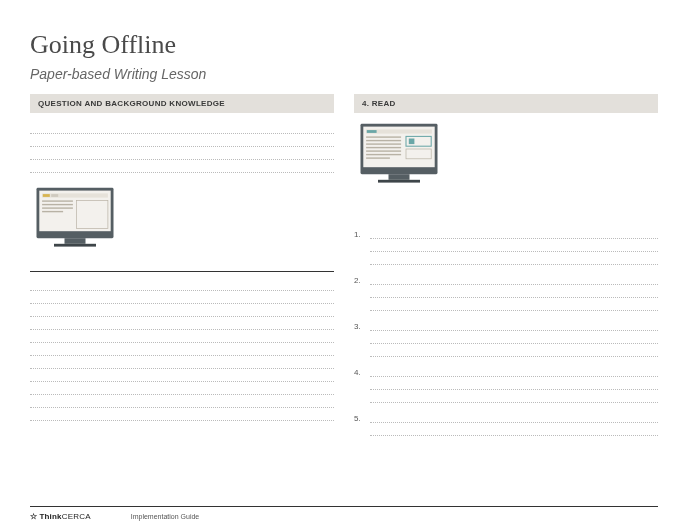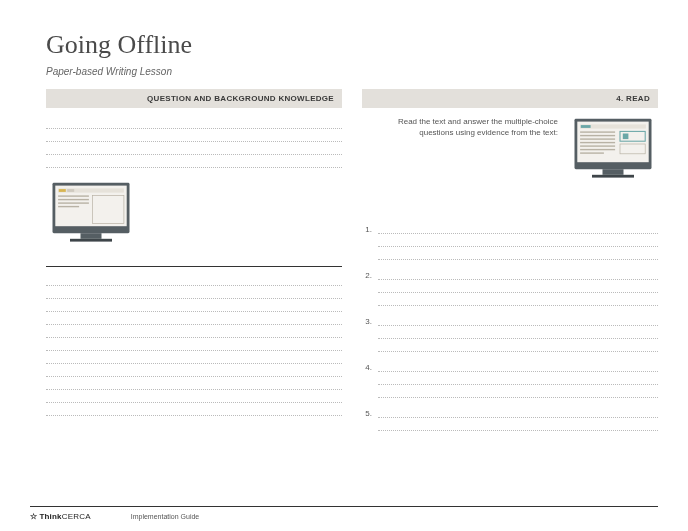--- a/index.html
+++ b/index.html
@@ -7,39 +7,37 @@
     width: 688px;
     height: 531px;
     font-family: Arial, Helvetica, sans-serif;
     background: #ffffff;
     color: #333;
     position: relative;
     overflow: hidden;
   }
   .page {
     padding: 30px 30px 0 30px;
-    margin-left: 16px;
   }
   .title {
     font-family: Georgia, 'Times New Roman', serif;
     font-size: 26px;
     font-weight: 400;
     color: #4a4a4a;
     margin-bottom: 6px;
   }
   .subtitle {
-    font-size: 10px;
+    font-size: 14px;
     font-style: italic;
     color: #666;
     margin-bottom: 12px;
   }
   .columns {
     display: flex;
     gap: 20px;
-    text-align: right;
   }
   .col-left { flex: 1 1 300px; }
   .col-right { flex: 1 1 300px; }
   .section-header {
     background: #e3e0db;
     padding: 5px 8px;
     font-size: 8px;
     font-weight: bold;
     letter-spacing: 0.3px;
     color: #3a3a3a;
@@ -174,21 +172,20 @@
         <div class="dotted-line"></div>
         <div class="dotted-line"></div>
         <div class="dotted-line"></div>
         <div class="dotted-line"></div>
       </div>
     </div>
 
     <div class="col-right">
       <div class="section-header">4. READ</div>
       <div class="read-row">
-        <div class="read-text body-text">Read the text and answer the multiple-choice questions using evidence from the text:</div>
         <div class="monitor-wrap">
           <svg viewBox="0 0 120 100" width="90" height="70">
             <rect x="5" y="4" width="110" height="72" rx="2" fill="#555e63"></rect>
             <rect x="9" y="8" width="102" height="58" fill="#f3f1ed"></rect>
             <rect x="13" y="12" width="94" height="6" fill="#e6e2da"></rect>
             <rect x="14" y="13" width="14" height="4" fill="#6aa7a7"></rect>
             <rect x="13" y="22" width="50" height="2" fill="#b8b2a5"></rect>
             <rect x="13" y="27" width="50" height="2" fill="#b8b2a5"></rect>
             <rect x="13" y="32" width="50" height="2" fill="#b8b2a5"></rect>
             <rect x="13" y="37" width="50" height="2" fill="#b8b2a5"></rect>

